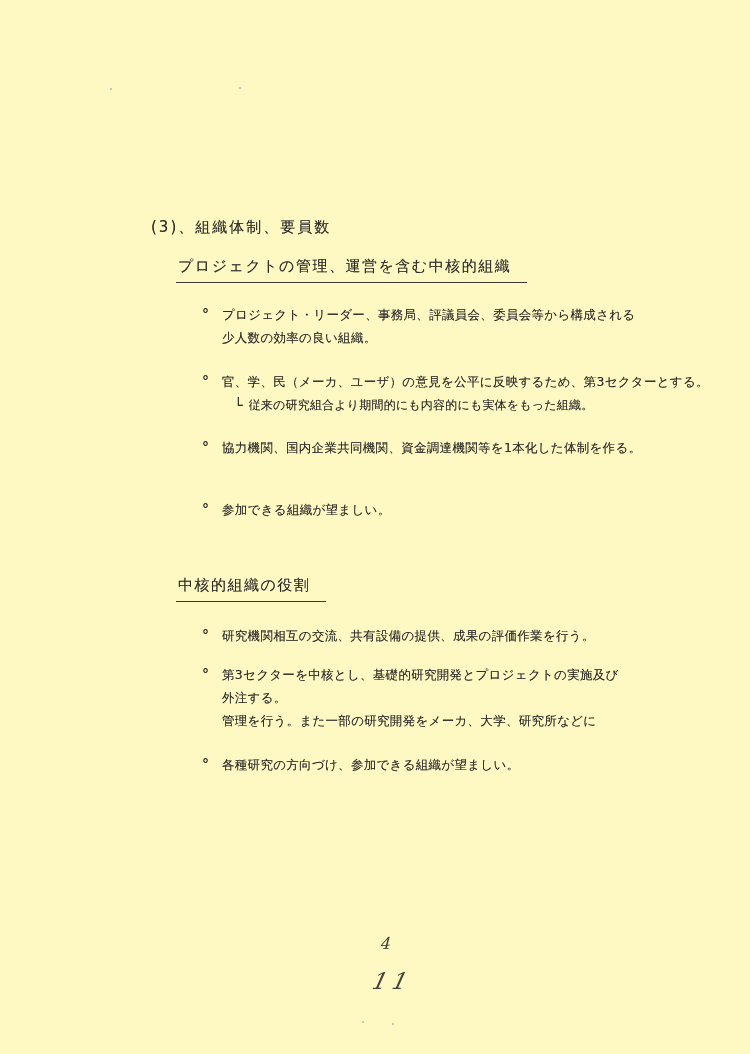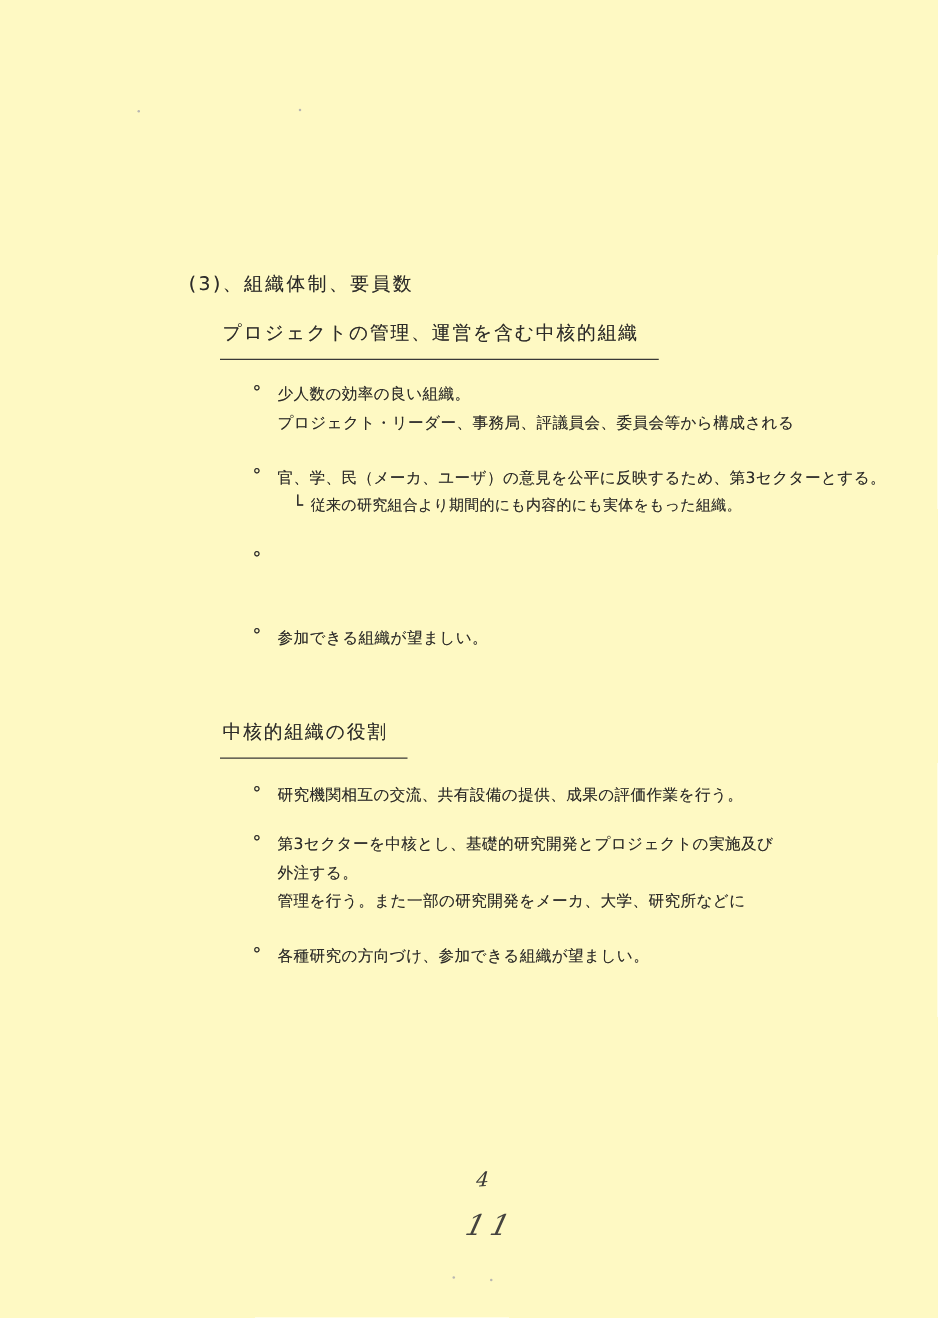--- a/index.html
+++ b/index.html
@@ -21,21 +21,21 @@
     letter-spacing: 2px;
     white-space: nowrap;
   }
 
   .uheading {
     position: absolute;
     font-size: 15px;
     letter-spacing: 1.5px;
     white-space: nowrap;
     border-bottom: 1.6px solid #3a3936;
-    padding: 0 16px 11px 2px;
+    padding: 0 16px 6px 2px;
   }
   .uheading.h1 { left: 176px; top: 257px; }
   .uheading.h2 { left: 176px; top: 576px; }
 
   .bullet {
     position: absolute;
     left: 202px;
     display: flex;
     align-items: flex-start;
   }
@@ -105,38 +105,39 @@
 
 <div class="page">
 
   <div class="section-title ink">(3)、組織体制、要員数</div>
 
   <div class="uheading h1 ink">プロジェクトの管理、運営を含む中核的組織</div>
 
   <div class="bullet b1-1">
     <span class="marker ink">°</span>
     <div class="lines">
+      <div class="line ink">プロジェクト・リーダー、事務局、評議員会、委員会等から構成される</div>
       <div class="line ink">少人数の効率の良い組織。</div>
-      <div class="line ink">プロジェクト・リーダー、事務局、評議員会、委員会等から構成される</div>
     </div>
   </div>
 
   <div class="bullet b1-2">
     <span class="marker ink">°</span>
     <div class="lines">
       <div class="line ink">官、学、民（メーカ、ユーザ）の意見を公平に反映するため、第3セクターとする。</div>
       <div class="subline ink">
         <span class="sub-marker">└</span><span>従来の研究組合より期間的にも内容的にも実体をもった組織。</span>
       </div>
     </div>
   </div>
 
   <div class="bullet b1-3">
     <span class="marker ink">°</span>
     <div class="lines">
+      <div class="line ink">協力機関、国内企業共同機関、資金調達機関等を1本化した体制を作る。</div>
     </div>
   </div>
 
   <div class="bullet b1-4">
     <span class="marker ink">°</span>
     <div class="lines">
       <div class="line ink">参加できる組織が望ましい。</div>
     </div>
   </div>
 

